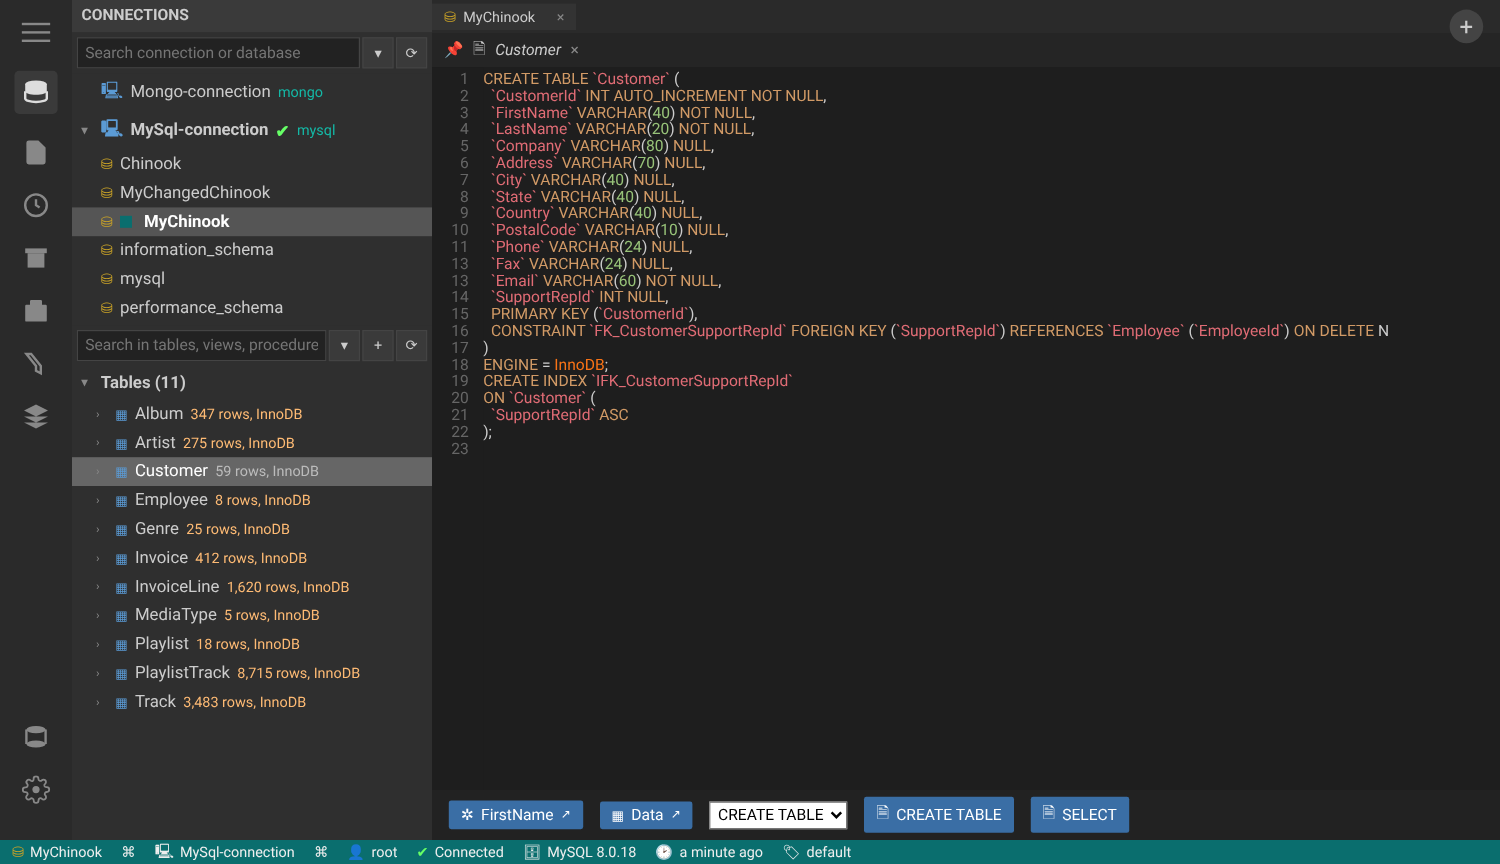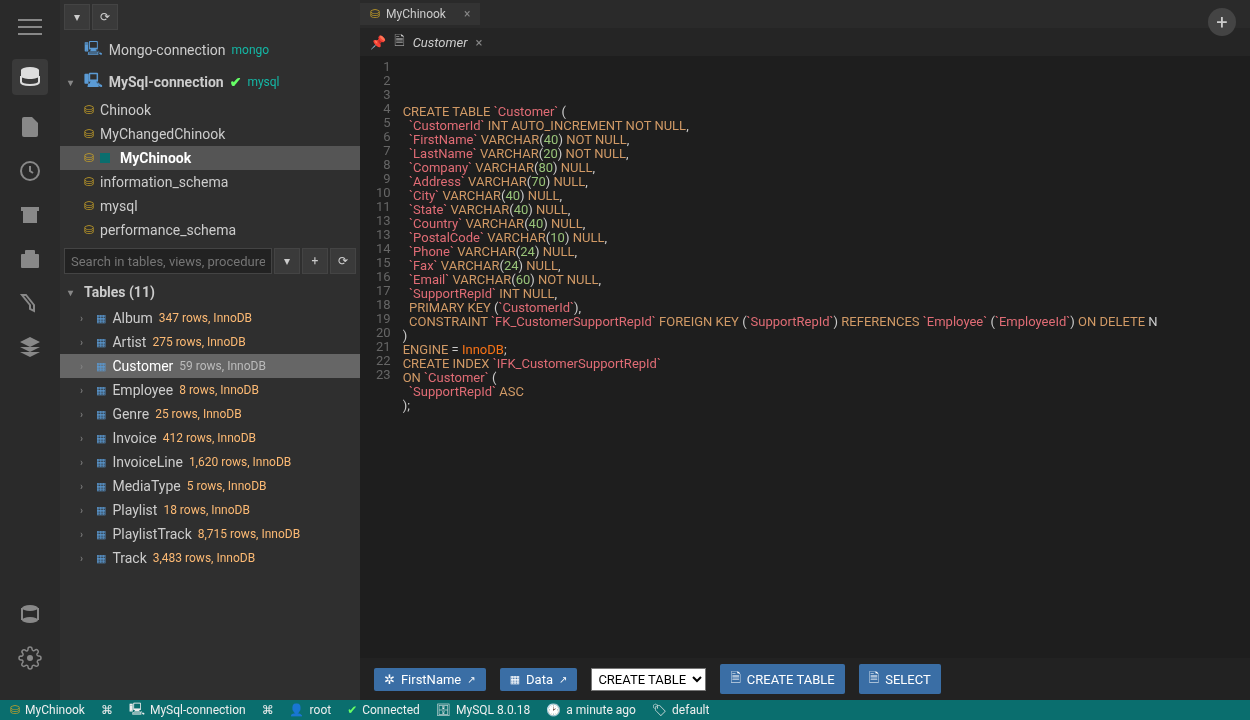--- a/index.html
+++ b/index.html
@@ -30,21 +30,21 @@
 .chev{color:#888;font-size:10px;width:10px;}
 
 .main{position:absolute;left:360px;top:0;right:0;height:700px;background:#1e1e1e;display:flex;flex-direction:column;}
 .tab-bar{display:flex;background:#2a2a2a;height:28px;align-items:center;position:relative;}
 .tab{display:flex;align-items:center;gap:6px;padding:4px 10px;font-size:12px;color:#ccc;background:#333;cursor:pointer;}
 .sub-tab-bar{display:flex;background:#252525;height:28px;align-items:center;padding-left:10px;gap:8px;font-size:13px;font-style:italic;}
 .add-tab{position:absolute;right:14px;top:8px;width:28px;height:28px;border-radius:50%;background:#444;display:flex;align-items:center;justify-content:center;cursor:pointer;font-size:20px;color:#ccc;z-index:3;}
 .editor{flex:1;display:flex;font-family:"Consolas","Monaco",monospace;font-size:13px;overflow:auto;background:#1e1e1e;}
 .gutter{background:#1e1e1e;color:#666;text-align:right;padding:4px 12px 4px 16px;line-height:14px;user-select:none;}
 .gutter .ln{height:14px;}
-.code{flex:1;padding:4px 0;line-height:14px;white-space:pre;color:#ccc;margin-top:45px;}
+.code{flex:1;padding:4px 0;line-height:14px;white-space:pre;color:#ccc;}
 .code .row{height:14px;}
 .kw{color:#d19a66;}
 .bt{color:#e06c75;}
 .num{color:#98c379;}
 .op{color:#f97316;}
 
 .bottom-bar{display:flex;gap:14px;padding:6px 14px;background:#222;align-items:center;}
 .bbtn{display:flex;align-items:center;gap:6px;background:#3a6ea5;color:#fff;padding:4px 10px;font-size:13px;cursor:pointer;border-radius:2px;}
 select.dd{background:#fff;color:#000;font-size:13px;padding:2px;}
 .ext-ico{font-size:10px;}
@@ -114,21 +114,23 @@
   <div class="rail-icon">
       <svg viewBox="0 0 24 24" fill="currentColor">
         <circle cx="12" cy="12" r="3"></circle>
         <path d="M19.4 15a1.65 1.65 0 00.33 1.82l.06.06a2 2 0 11-2.83 2.83l-.06-.06a1.65 1.65 0 00-1.82-.33 1.65 1.65 0 00-1 1.51V21a2 2 0 11-4 0v-.09a1.65 1.65 0 00-1-1.51 1.65 1.65 0 00-1.82.33l-.06.06a2 2 0 11-2.83-2.83l.06-.06A1.65 1.65 0 005 15.09a1.65 1.65 0 00-1.51-1H3a2 2 0 110-4h.09A1.65 1.65 0 005 9a1.65 1.65 0 00-.33-1.82l-.06-.06a2 2 0 112.83-2.83l.06.06A1.65 1.65 0 009 5a1.65 1.65 0 001-1.51V3a2 2 0 114 0v.09c0 .66.39 1.26 1 1.51a1.65 1.65 0 001.82-.33l.06-.06a2 2 0 112.83 2.83l-.06.06A1.65 1.65 0 0019 9c.26.61.86 1 1.51 1H21a2 2 0 110 4h-.09c-.66 0-1.26.39-1.51 1z" fill="none" stroke="currentColor" stroke-width="1.5"></path>
       </svg>
     </div>
   <div style="height:10px"></div>
 </div>
 
 <div class="sidebar">
+  <div class="panel-header">CONNECTIONS</div>
   <div class="search-bar">
+    <input class="search-input" placeholder="Search connection or database" style="">
     <div class="icon-btn">▾</div>
     <div class="icon-btn">⟳</div>
   </div>
   <div class="conn-list" id="conn-list" style="max-height:210px;">
       <div class="conn-item">
         <span style="color:#5b9bd5;">🖳</span>
         <span style="">Mongo-connection</span>
         <span class="conn-meta">mongo</span>
       </div>
       <div class="conn-item root">

